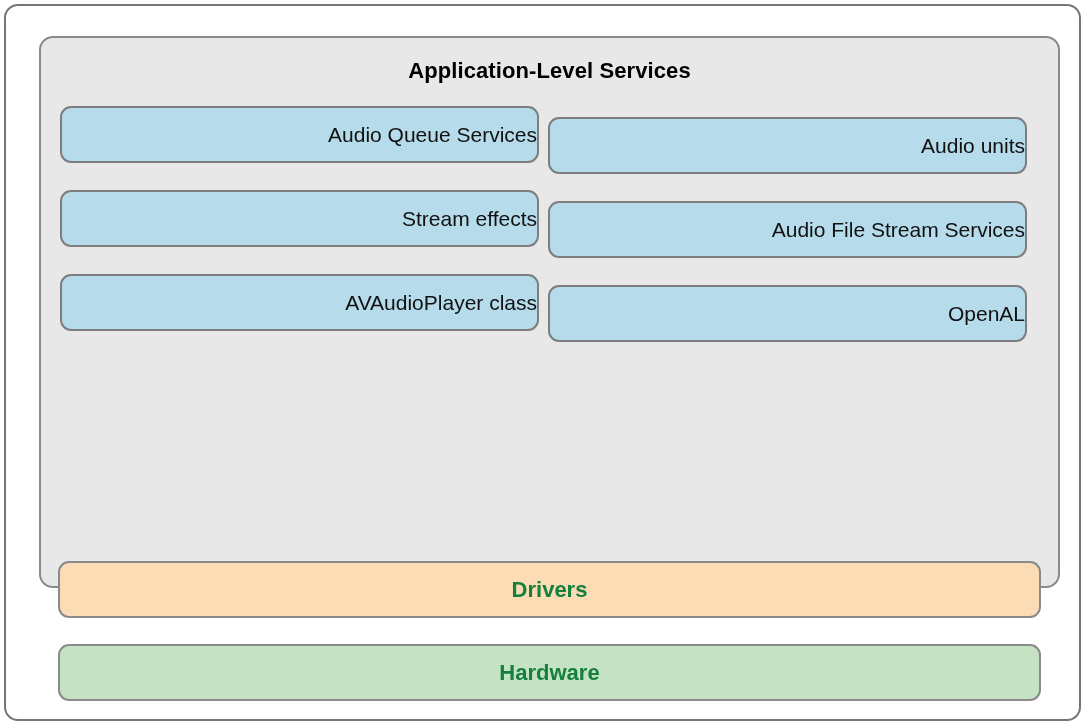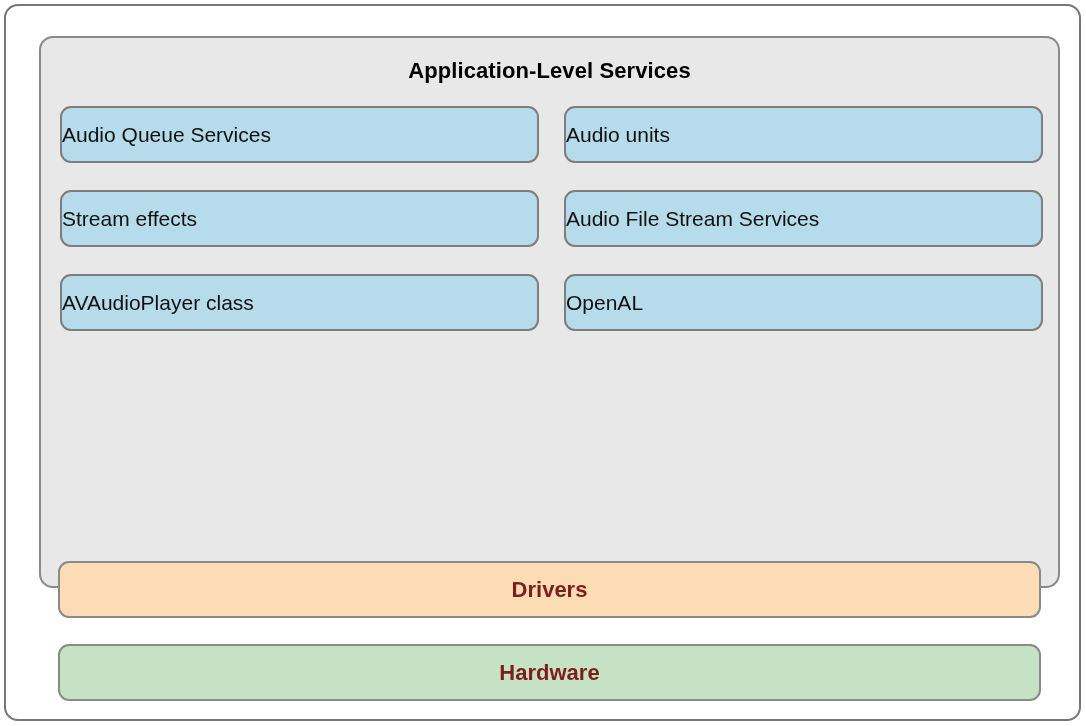--- a/index.html
+++ b/index.html
@@ -66,52 +66,52 @@
     top: 68px;
     width: 983px;
   }
 
   .grid-col {
     position: absolute;
     top: 0;
     width: 479px;
   }
   .grid-col.left  { left: 0; }
-  .grid-col.right { left: 504px; }
+  .grid-col.right { left: 488px; margin-top: 11px; }
 
   .service-box {
     position: relative;
     box-sizing: border-box;
     height: 57px;
     margin-bottom: 27px;
     background: #b6dceb;
     border: 2px solid #7e7e7e;
     border-radius: 11px;
     display: flex;
     align-items: center;
-    justify-content: flex-start;
+    justify-content: flex-end;
     font-size: 21px;
     color: #111111;
   }
 
   
   .layer-bar {
     position: absolute;
     left: 52px;
     width: 983px;
     height: 57px;
     box-sizing: border-box;
     border: 2px solid #8a8a8a;
     border-radius: 11px;
     display: flex;
     align-items: center;
     justify-content: center;
     font-size: 22px;
     font-weight: bold;
-    color: #7f1d1d;
+    color: #15803d;
   }
 
   .layer-bar.drivers {
     top: 555px;
     background: #fbdcb5;
   }
 
   .layer-bar.hardware {
     top: 638px;
     background: #c6e2c5;

